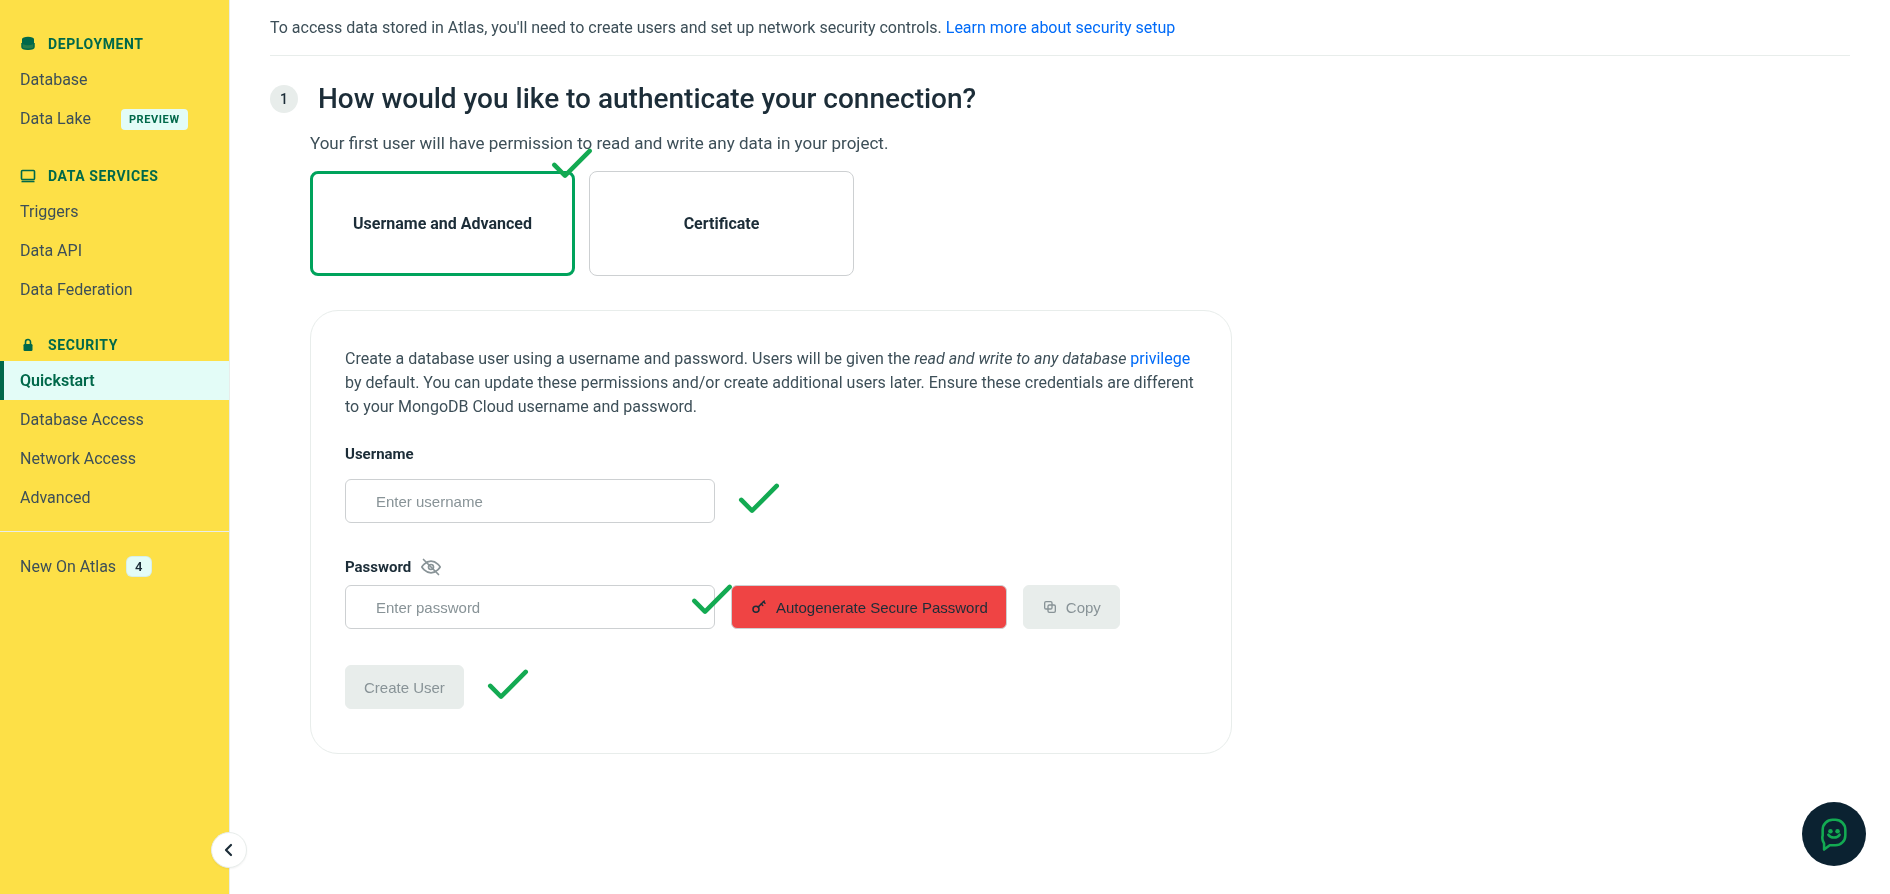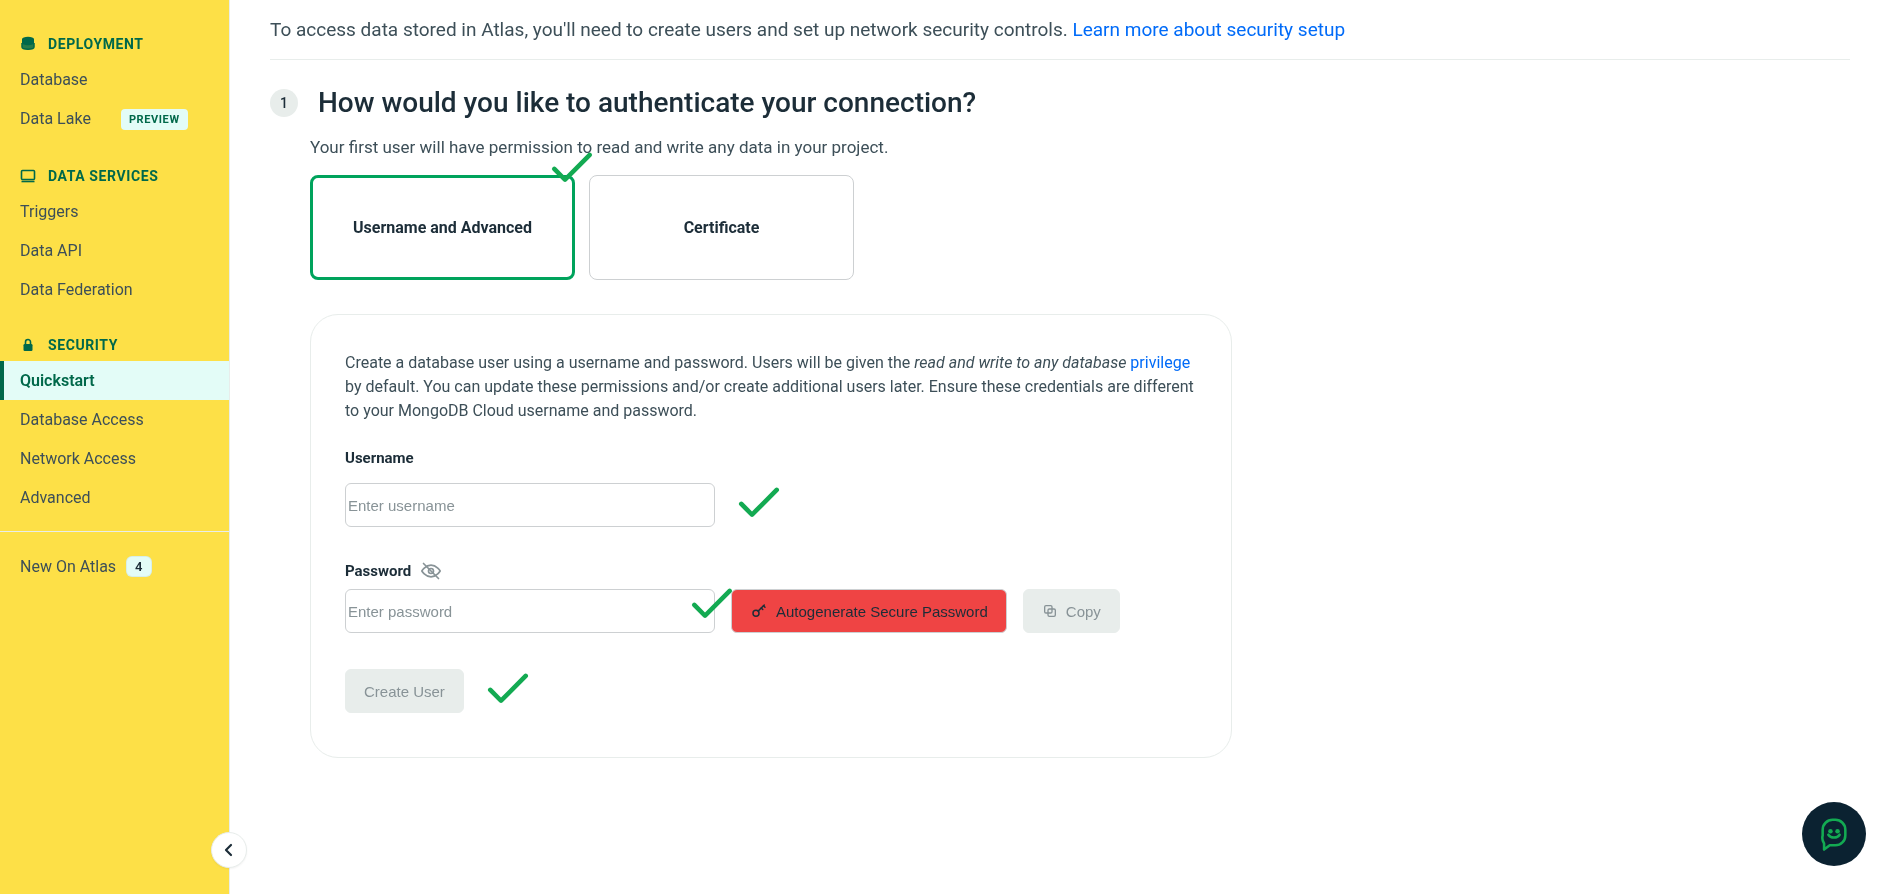--- a/index.html
+++ b/index.html
@@ -18,41 +18,41 @@
 
   .sidebar-spacer { height:20px; }
   .sidebar-sep { height:1px; background:#e8edeb; margin:14px 0; }
 
   .new-on-atlas { display:flex; align-items:center; gap:10px; padding:10px 20px; font-size:16px; color:#3d4f58; cursor:pointer; }
   .count-badge { background:#e3fcf7; border:1px solid rgba(0,0,0,0.05); color:#1c2d38; font-size:13px; font-weight:600; padding:2px 8px; border-radius:6px; }
 
   .collapse-btn { position:absolute; right:-18px; bottom:26px; width:36px; height:36px; background:#fff; border:1px solid #e8edeb; border-radius:50%; display:flex; align-items:center; justify-content:center; cursor:pointer; box-shadow:0 1px 2px rgba(0,0,0,0.05); }
 
   .main { flex:1; padding:0 40px 40px 40px; overflow:auto; }
-  .intro-text { font-size:19px; color:#3d4f58; padding:18px 0 18px 0; border-bottom:1px solid #e8edeb; }
+  .intro-text { font-size:16px; color:#3d4f58; padding:18px 0 18px 0; border-bottom:1px solid #e8edeb; }
   .intro-text a { color:#016bf8; text-decoration:none; }
 
   .step-row { display:flex; align-items:center; gap:20px; margin:26px 0 18px 0; }
   .step-num { width:28px; height:28px; border-radius:50%; background:#e8edeb; color:#1c2d38; font-size:14px; display:flex; align-items:center; justify-content:center; font-weight:500; }
   .step-title { font-size:28px; font-weight:500; color:#1c2d38; }
 
   .sub-text { font-size:17px; color:#3d4f58; margin:0 0 18px 40px; }
 
   .auth-options { display:flex; gap:14px; margin-left:40px; position:relative; }
   .auth-card { width:265px; height:105px; border:1px solid #cdd0d2; border-radius:8px; display:flex; align-items:center; justify-content:center; font-weight:700; font-size:16px; color:#1c2d38; cursor:pointer; position:relative; }
   .auth-card.selected { border:3px solid #00a35c; }
 
   .form-card { margin:34px 0 0 40px; max-width:922px; border:1px solid #e8edeb; border-radius:28px; padding:36px 34px; position:relative; }
   .form-intro { font-size:16px; color:#3d4f58; line-height:1.5; }
   .form-intro em { font-style:italic; }
   .form-intro a { color:#016bf8; text-decoration:none; }
 
   .field-label { font-size:15px; font-weight:700; margin:26px 0 8px 0; display:flex; align-items:center; gap:10px; }
   .row { display:flex; align-items:center; gap:16px; }
-  input.text-input { width:370px; height:44px; padding:10px 2px; font-size:15px; border:1px solid #cdd0d2; border-radius:6px; color:#1c2d38; }
+  input.text-input { width:370px; height:44px; padding:10px 30px; font-size:15px; border:1px solid #cdd0d2; border-radius:6px; color:#1c2d38; }
   input.text-input::placeholder { color:#889397; }
 
   .btn { display:inline-flex; align-items:center; gap:8px; height:44px; padding:0 18px; border:1px solid #cdd0d2; border-radius:6px; background:#ef4444; font-size:15px; color:#1c2d38; cursor:pointer; }
   .btn.secondary-disabled { background:#e8edeb; color:#889397; border-color:#e8edeb; cursor:default; }
   .btn .icon { display:inline-flex; }
 
   .green-check { position:absolute; pointer-events:none; }
   .green-check svg { width:56px; height:56px; }
 
   .floating-chat { position:fixed; right:24px; bottom:28px; width:64px; height:64px; background:#0b2231; border-radius:50%; display:flex; align-items:center; justify-content:center; cursor:pointer; }

